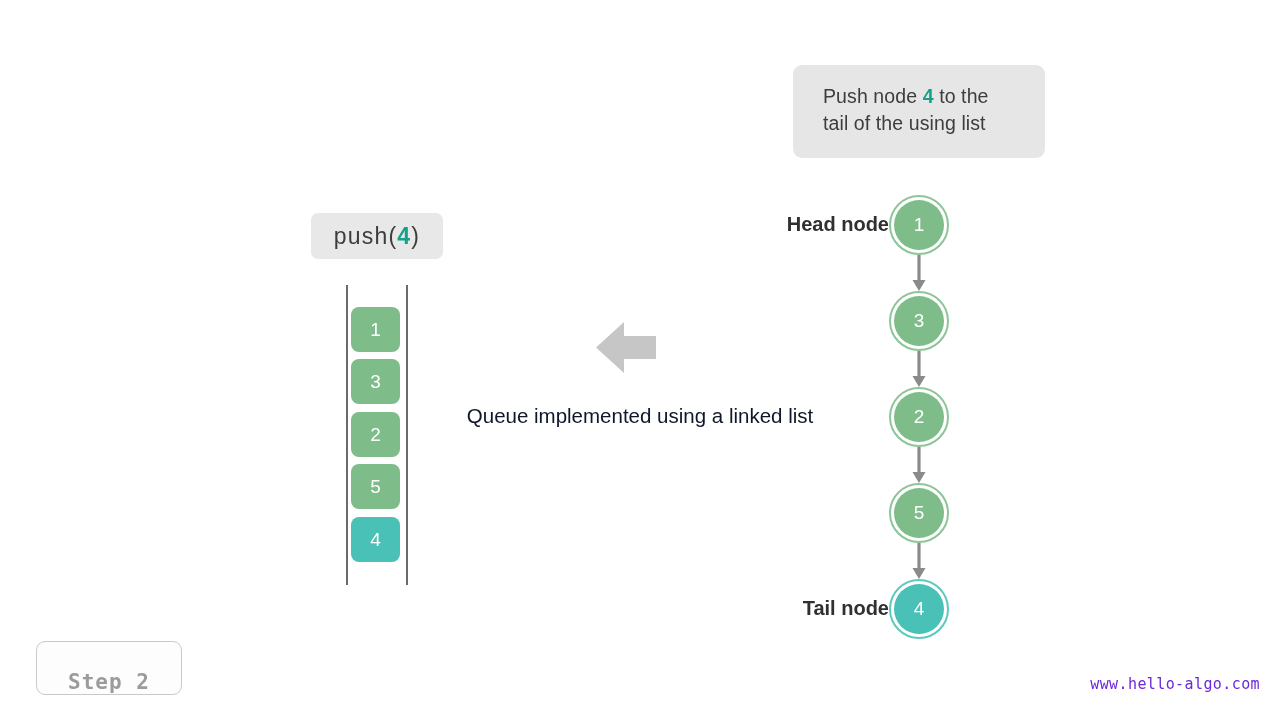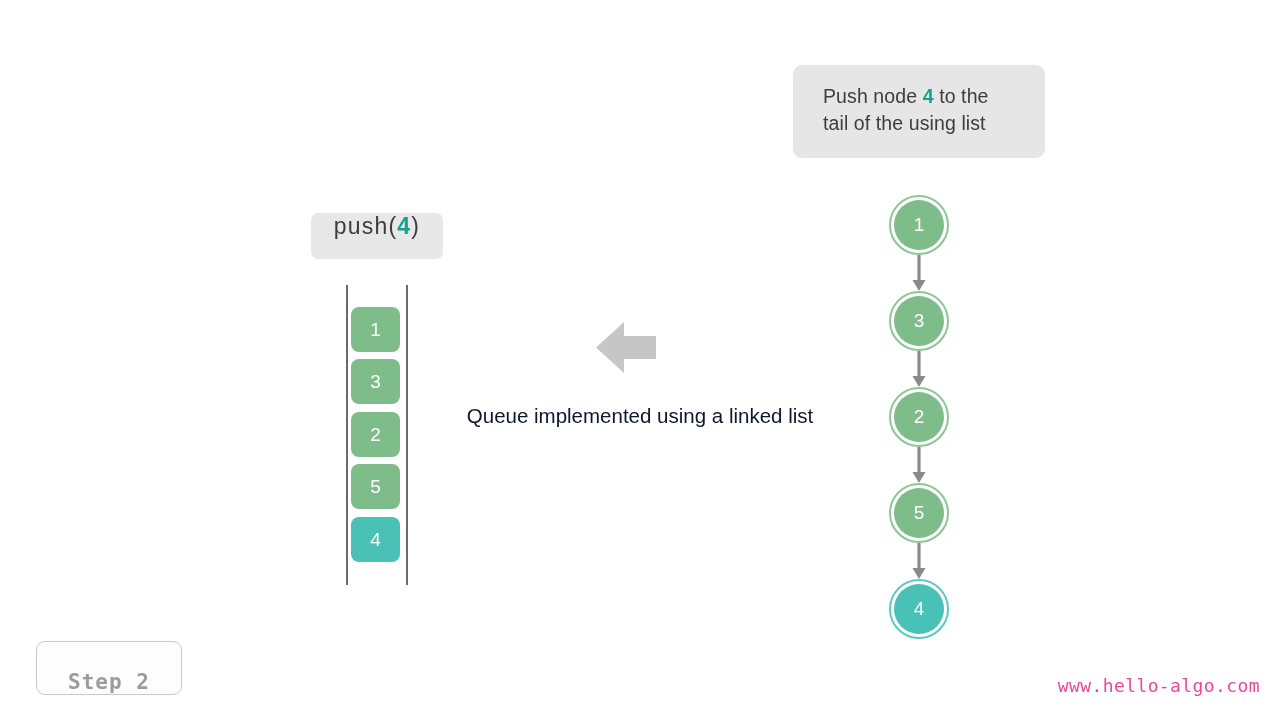--- a/index.html
+++ b/index.html
@@ -45,21 +45,21 @@
   
   .op-box {
     position: absolute;
     left: 311px;
     top: 213px;
     width: 132px;
     height: 46px;
     background: #e8e8e8;
     border-radius: 7px;
     display: flex;
-    align-items: flex-start;
+    align-items: center;
     justify-content: center;
   }
   .op-text {
     font-size: 23px;
     color: #3d3d3d;
     letter-spacing: 1.2px;
   }
   .op-text .accent-num {
     color: #17a08c;
     font-weight: bold;
@@ -168,22 +168,22 @@
     color: #9b9b9b;
     letter-spacing: 1px;
   }
 
   
   .watermark {
     position: absolute;
     right: 20px;
     top: 675px;
     font-family: "DejaVu Sans Mono", monospace;
-    font-size: 18px;
-    color: #ec4899;
+    font-size: 15px;
+    color: #6d28d9;
     letter-spacing: 0.4px;
   }
 </style>
 </head>
 <body>
 
 <div id="stage">
 
   <div class="caption-box">
     <div class="caption-text">
@@ -264,20 +264,22 @@
         <div class="disc" style="background: rgb(126, 188, 137);">
           <span>5</span>
         </div>
       </div>
       <div class="ll-node" style="left: 889px; top: 579px; border-color: rgb(92, 201, 191);">
         <div class="disc" style="background: rgb(73, 193, 182);">
           <span>4</span>
         </div>
       </div>
     </div>
+  <div class="node-label" id="head-label" style="left: 669px; top: 213px; width: 220px;">Head node</div>
+  <div class="node-label" id="tail-label" style="left: 669px; top: 597px; width: 220px;">Tail node</div>
 
   <div class="step-badge">
     <span class="step-text">Step 2</span>
   </div>
 
   <div class="watermark">www.hello-algo.com</div>
 
 </div>
 
 </body></html>

